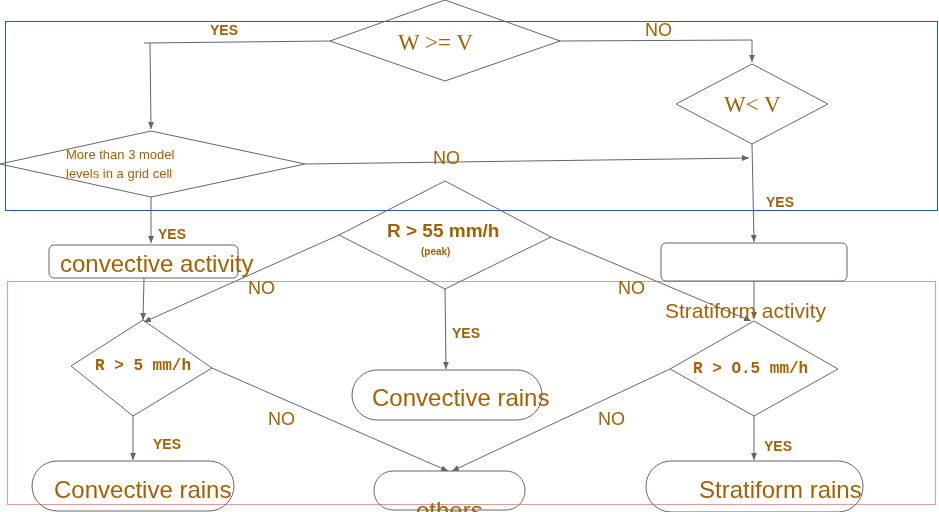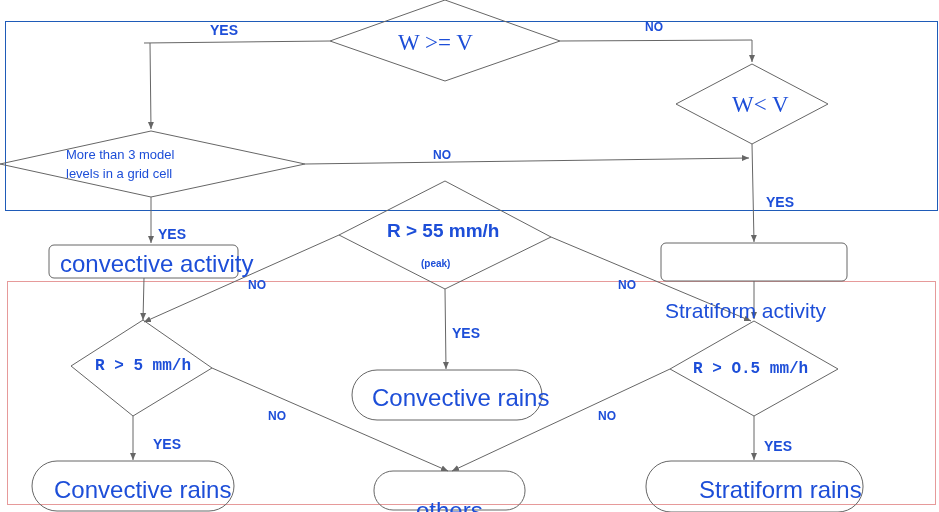--- a/index.html
+++ b/index.html
@@ -1,22 +1,22 @@
 <!DOCTYPE html>
 <html><head>
 <meta charset="utf-8">
 <style>
   html, body { margin: 0; padding: 0; background: #ffffff; }
   body { width: 939px; height: 512px; overflow: hidden; position: relative; font-family: "Liberation Sans", sans-serif; }
   svg { position: absolute; left: 0; top: 0; }
   .edge { stroke: #666666; stroke-width: 1; fill: none; }
   .shape-t { stroke: #666666; stroke-width: 1; fill: none; }
-  .lbl { position: absolute; color: #1d4ed8; white-space: nowrap; }
+  .lbl { position: absolute; color: #a16207; white-space: nowrap; }
   .yes { font-weight: bold; font-size: 14px; }
-  .no { font-size: 12px; font-weight: bold; }
+  .no { font-size: 18px; }
   .big { font-size: 23px; font-family: Liberation Serif, serif; }
   .node { font-size: 24px; }
   .cond { font-weight: bold; font-size: 16px; font-family: Liberation Mono, monospace; }
 </style>
 </head>
 <body>
 
 <svg width="939" height="512">
   <defs>
     <marker id="arr" markerWidth="8" markerHeight="8" refX="7" refY="4" orient="auto" markerUnits="userSpaceOnUse">
@@ -52,25 +52,25 @@
   <rect class="shape-t" x="49" y="245" width="189" height="33" rx="5"></rect>
   <rect class="shape-t" x="661" y="243" width="186" height="38" rx="5"></rect>
 
   <rect class="shape-t" x="32" y="461" width="202" height="50" rx="25"></rect>
   <rect class="shape-t" x="352" y="370" width="190" height="50" rx="25"></rect>
   <rect class="shape-t" x="374" y="471" width="151" height="39" rx="19"></rect>
   <rect class="shape-t" x="646" y="461" width="217" height="51" rx="25"></rect>
 </svg>
 
 <div class="lbl big" style="left:398px;top:30px;">W &gt;= V</div>
-<div class="lbl big" style="left:724px;top:92px;margin-left:8px;">W&lt; V</div>
+<div class="lbl big" style="left:724px;top:92px;">W&lt; V</div>
 <div class="lbl" style="left:66px;top:147px;font-size:13px;">More than 3 model</div>
 <div class="lbl" style="left:66px;top:166px;font-size:13px;">levels in a grid cell</div>
 <div class="lbl" style="left:387px;top:220px;font-size:19px;font-weight:bold;">R &gt; 55 mm/h</div>
-<div class="lbl" style="left:421px;top:246px;font-size:10px;font-weight:bold;margin-top:12px;">(peak)</div>
+<div class="lbl" style="left:421px;top:246px;font-size:10px;font-weight:bold;">(peak)</div>
 <div class="lbl cond" style="left:95px;top:357px;">R &gt; 5 mm/h</div>
 <div class="lbl cond" style="left:693px;top:360px;">R &gt; O.5 mm/h</div>
 
 <div class="lbl node" style="left:60px;top:250px;">convective activity</div>
 <div class="lbl" style="left:665px;top:251px;font-size:21px;margin-top:48px;">Stratiform activity</div>
 
 <div class="lbl node" style="left:54px;top:476px;">Convective rains</div>
 <div class="lbl node" style="left:372px;top:384px;">Convective rains</div>
 <div class="lbl node" style="left:416px;top:478px;margin-top:19px;">others</div>
 <div class="lbl node" style="left:699px;top:476px;">Stratiform rains</div>

